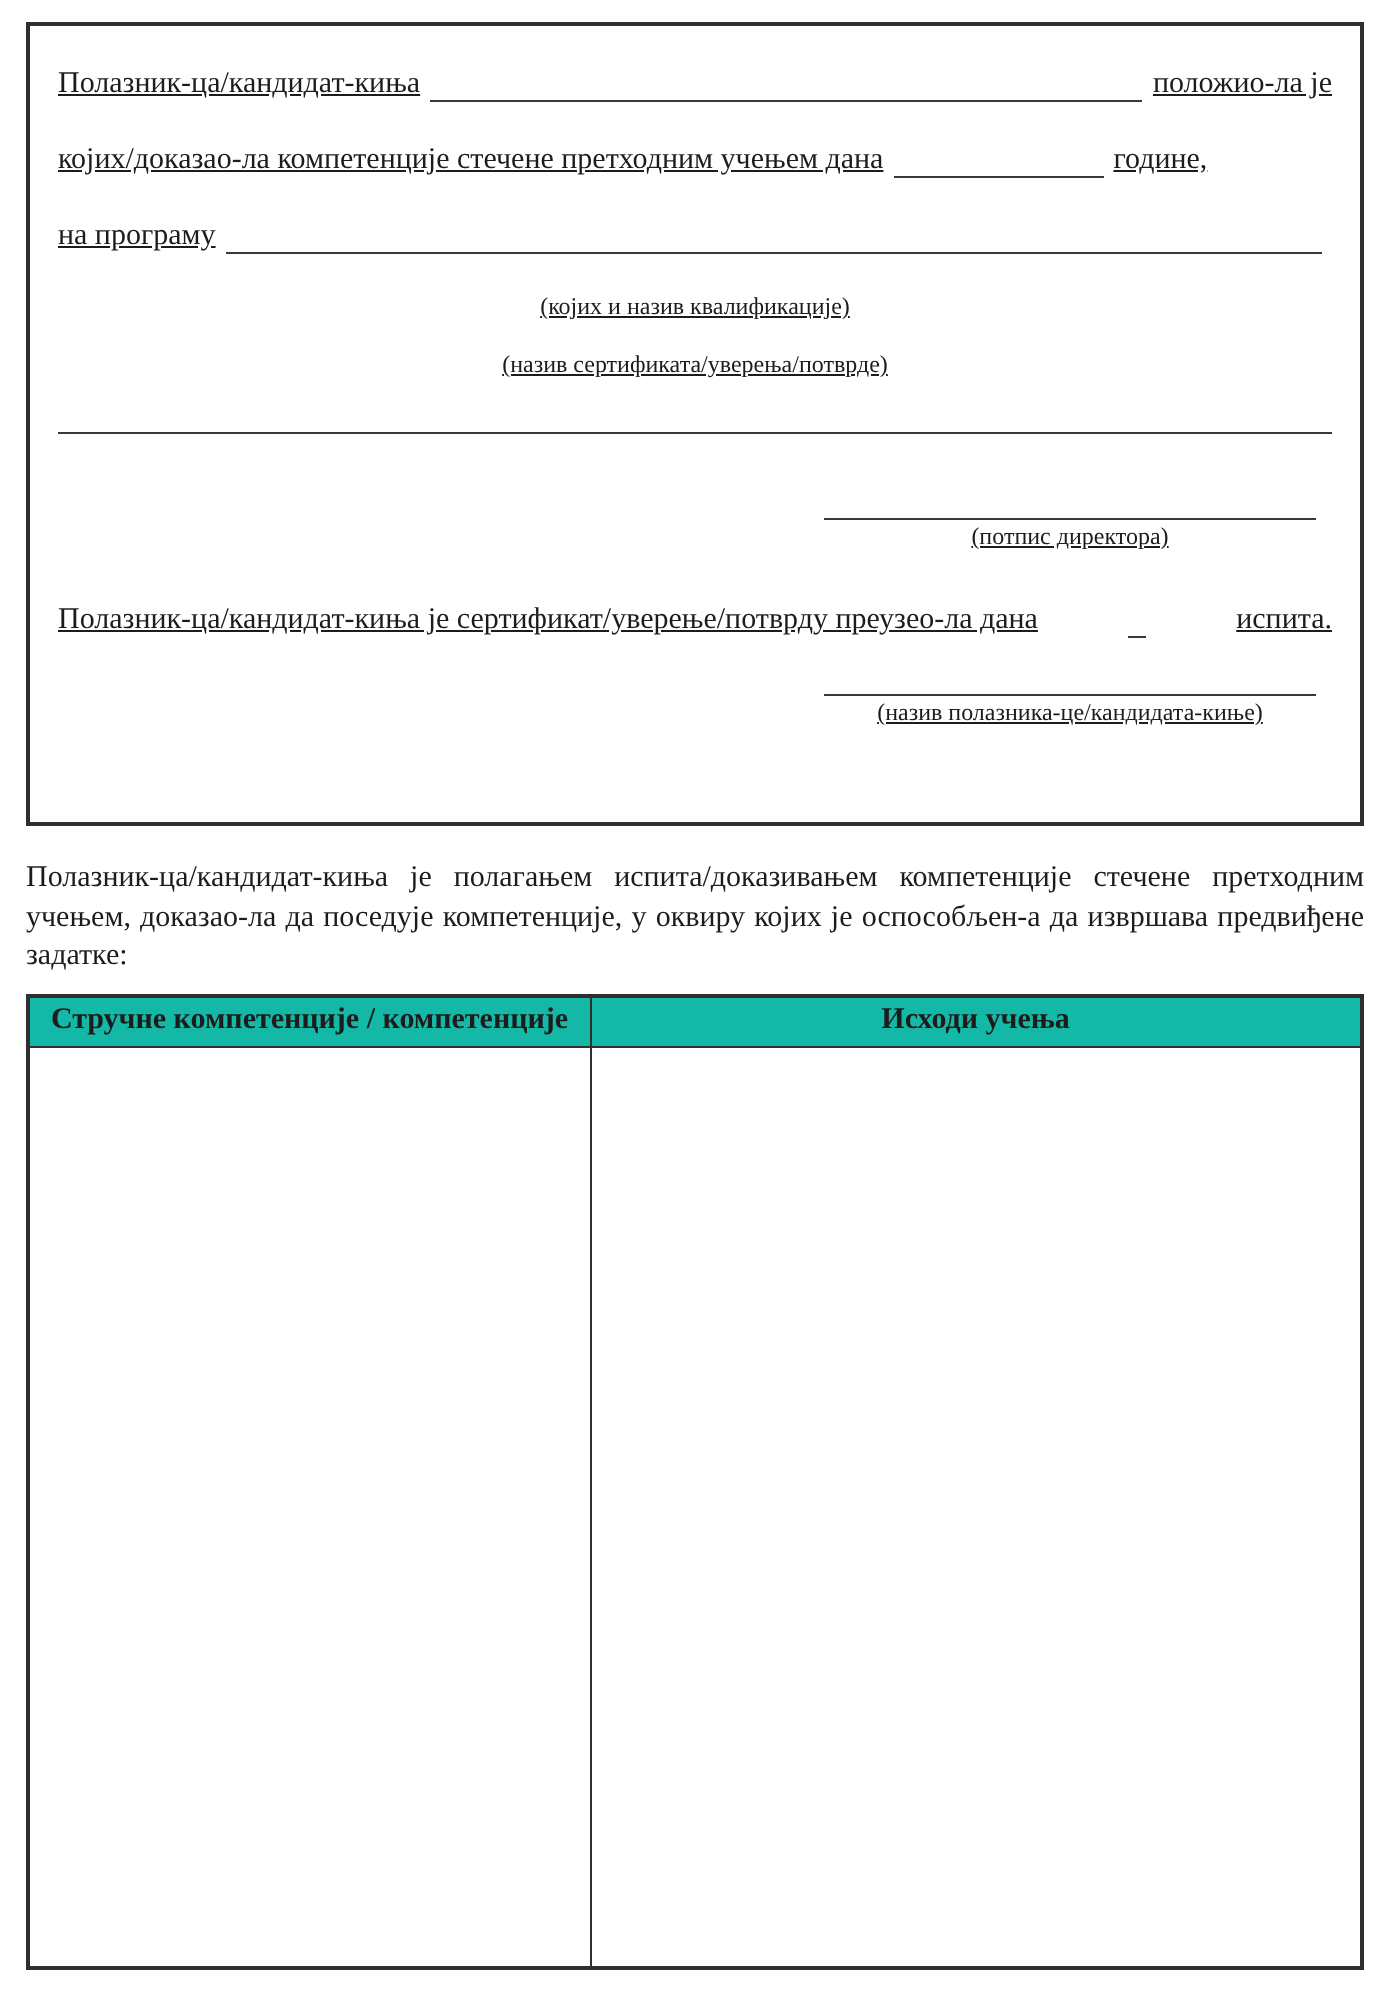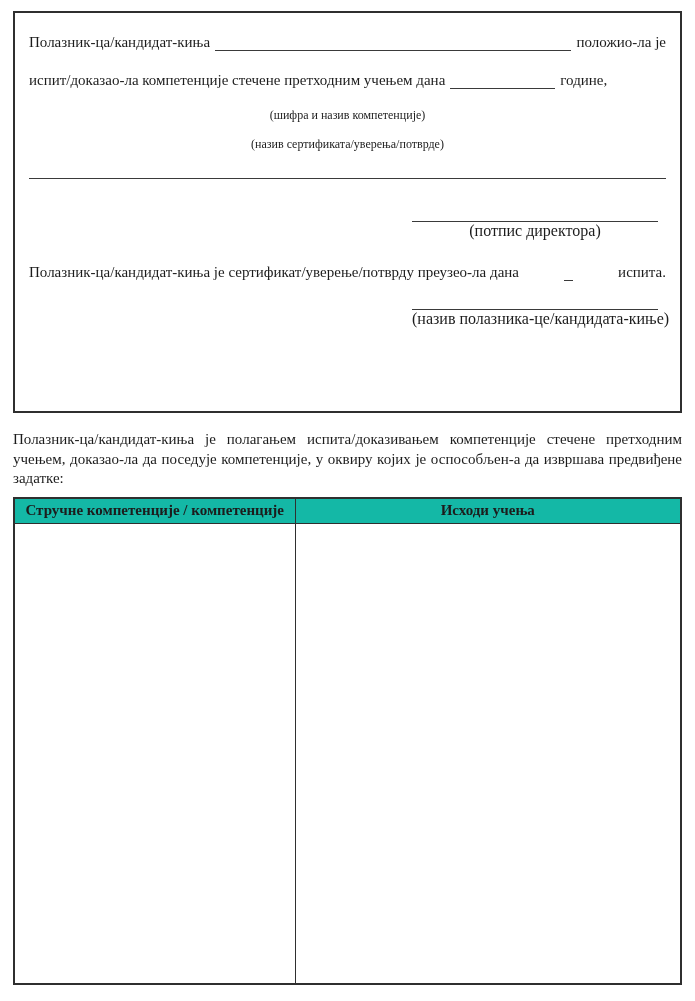--- a/index.html
+++ b/index.html
@@ -18,20 +18,21 @@
     background: #ffffff;
   }
 
   
   .cert-box {
     width: 669px;
     height: 402px;
     border: 2px solid #2f2f2f;
     padding: 19px 14px 0 14px;
     background: #ffffff;
+    text-decoration: underline;
   }
   .fline {
     display: flex;
     align-items: flex-end;
     height: 19px;
     font-size: 15px;
     white-space: nowrap;
   }
   .fline.gap { margin-bottom: 19px; }
   .blank {
@@ -59,21 +60,21 @@
     width: 246px;
     margin-left: auto;
     margin-right: 8px;
     text-align: center;
   }
   .sig-block .sig-line {
     border-bottom: 1.2px solid #3a3a3a;
     height: 0;
   }
   .sig-block .sig-note {
-    font-size: 16px;
+    font-size: 12px;
     line-height: 15px;
     padding-top: 1px;
     white-space: nowrap;
   }
   .sig-director { margin-top: 42px; }
   .sig-candidate { margin-top: 28px; }
   .pickup-line { margin-top: 24px; gap: 40px; }
 
   
   .lead-par {
@@ -118,27 +119,31 @@
 
   <div class="cert-box">
 
     <div class="fline gap">
       <span>Полазник-ца/кандидат-киња</span>
       <span class="blank grow"></span>
       <span>положио-ла је</span>
     </div>
 
     <div class="fline gap">
-      <span>испит/доказао-ла компетенције стечене претходним учењем дана</span>
+      <span>којих/доказао-ла компетенције стечене претходним учењем дана</span>
       <span class="blank fixed"></span>
       <span>године,</span>
     </div>
 
+    <div class="fline gap">
+      <span>на програму</span>
+      <span class="blank grow"></span>
+    </div>
 
-    <div class="under-note note4">(шифра и назив компетенције)</div>
+    <div class="under-note note4">(којих и назив квалификације)</div>
 
     <div class="under-note note5">(назив сертификата/уверења/потврде)</div>
 
     <div class="rule-line"></div>
 
     <div class="sig-block sig-director">
       <div class="sig-line"></div>
       <div class="sig-note">(потпис директора)</div>
     </div>
 

